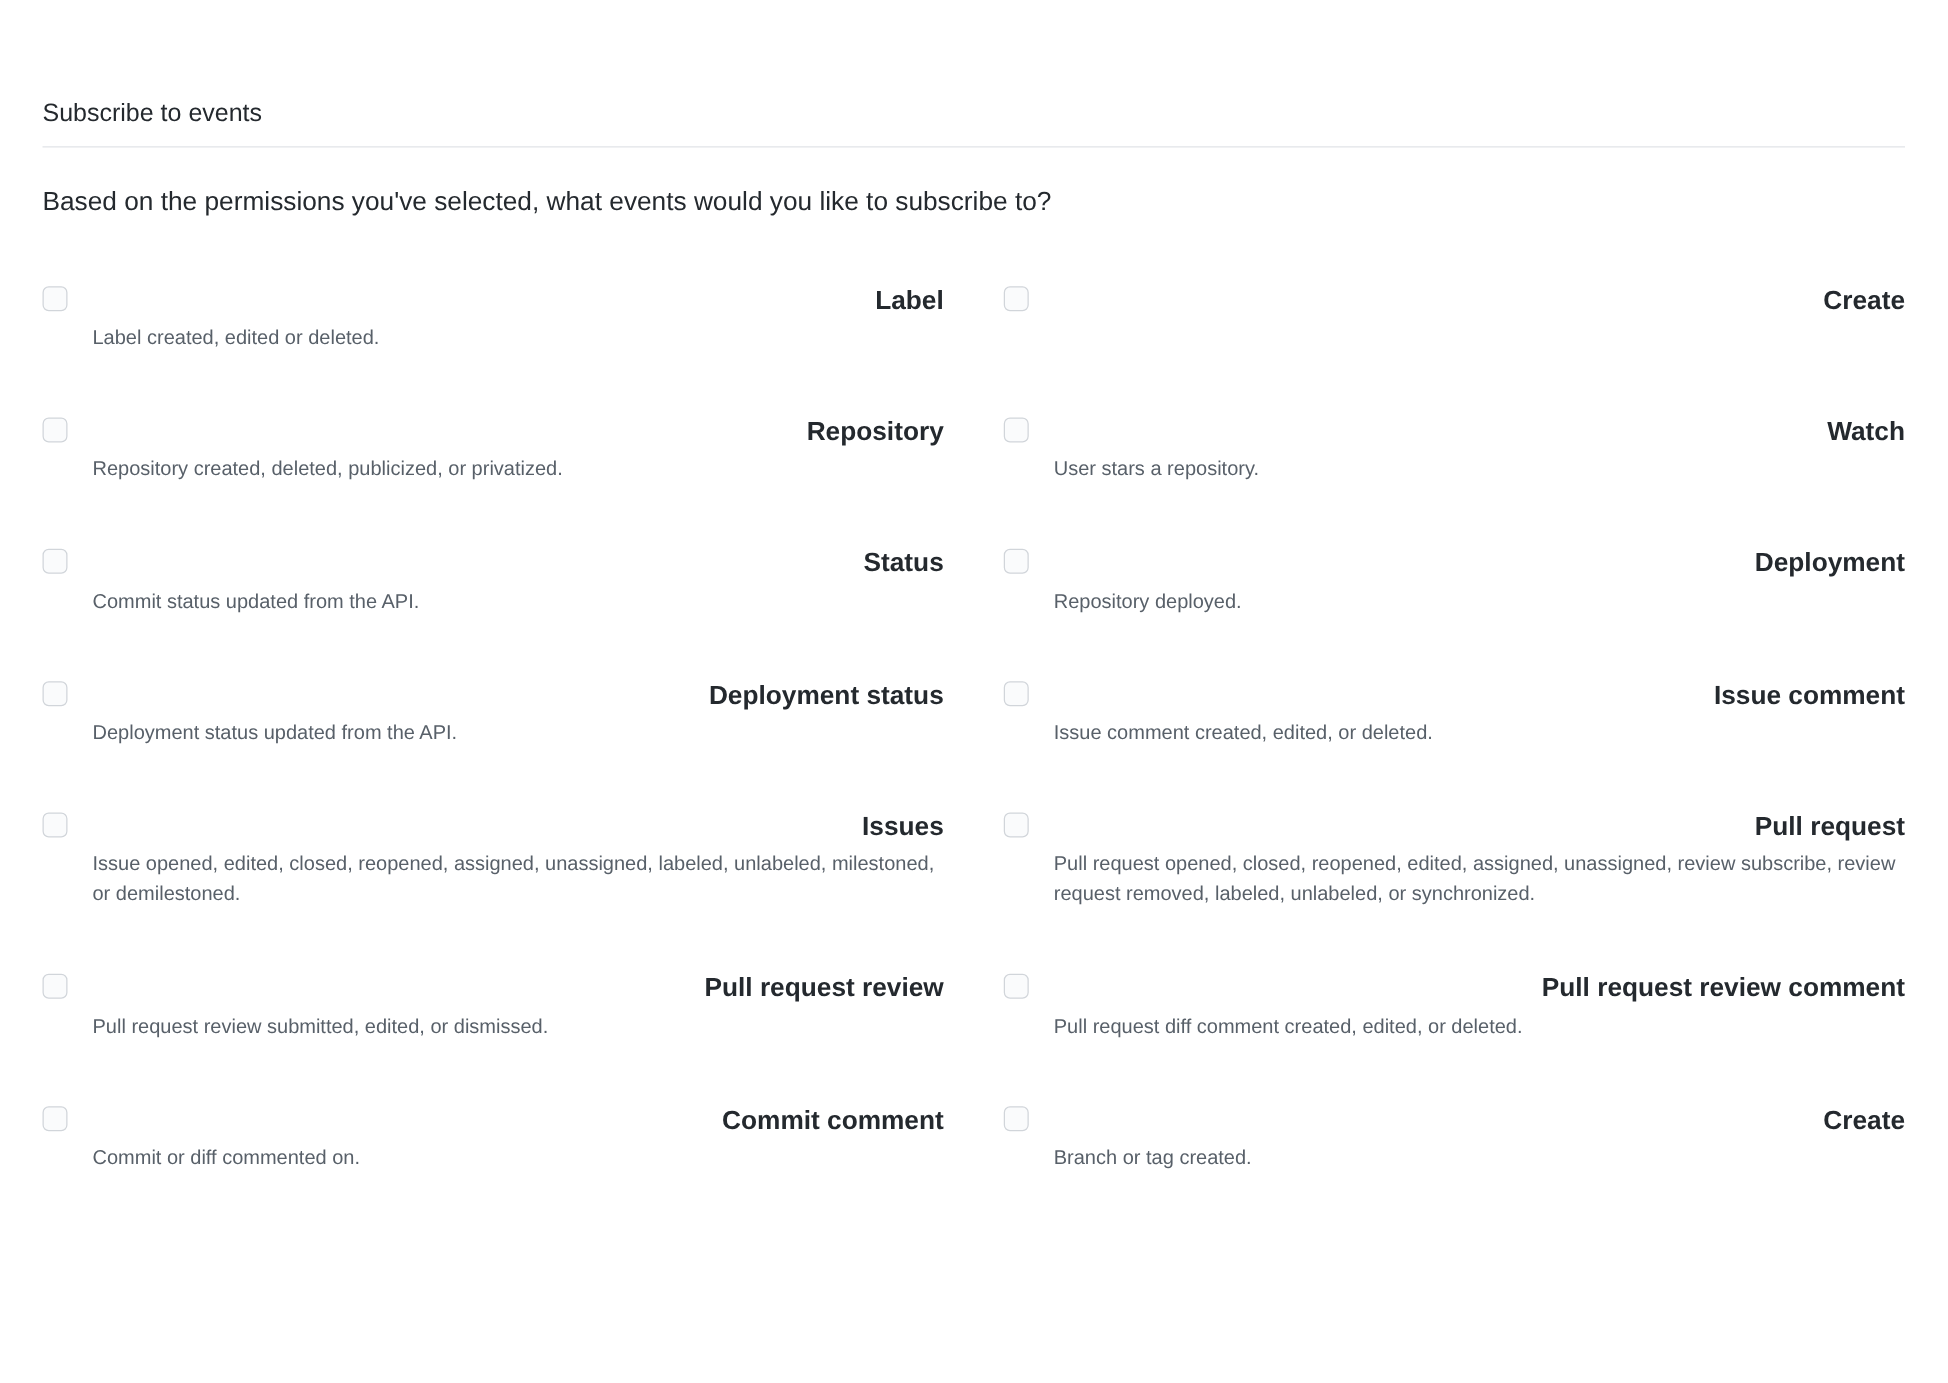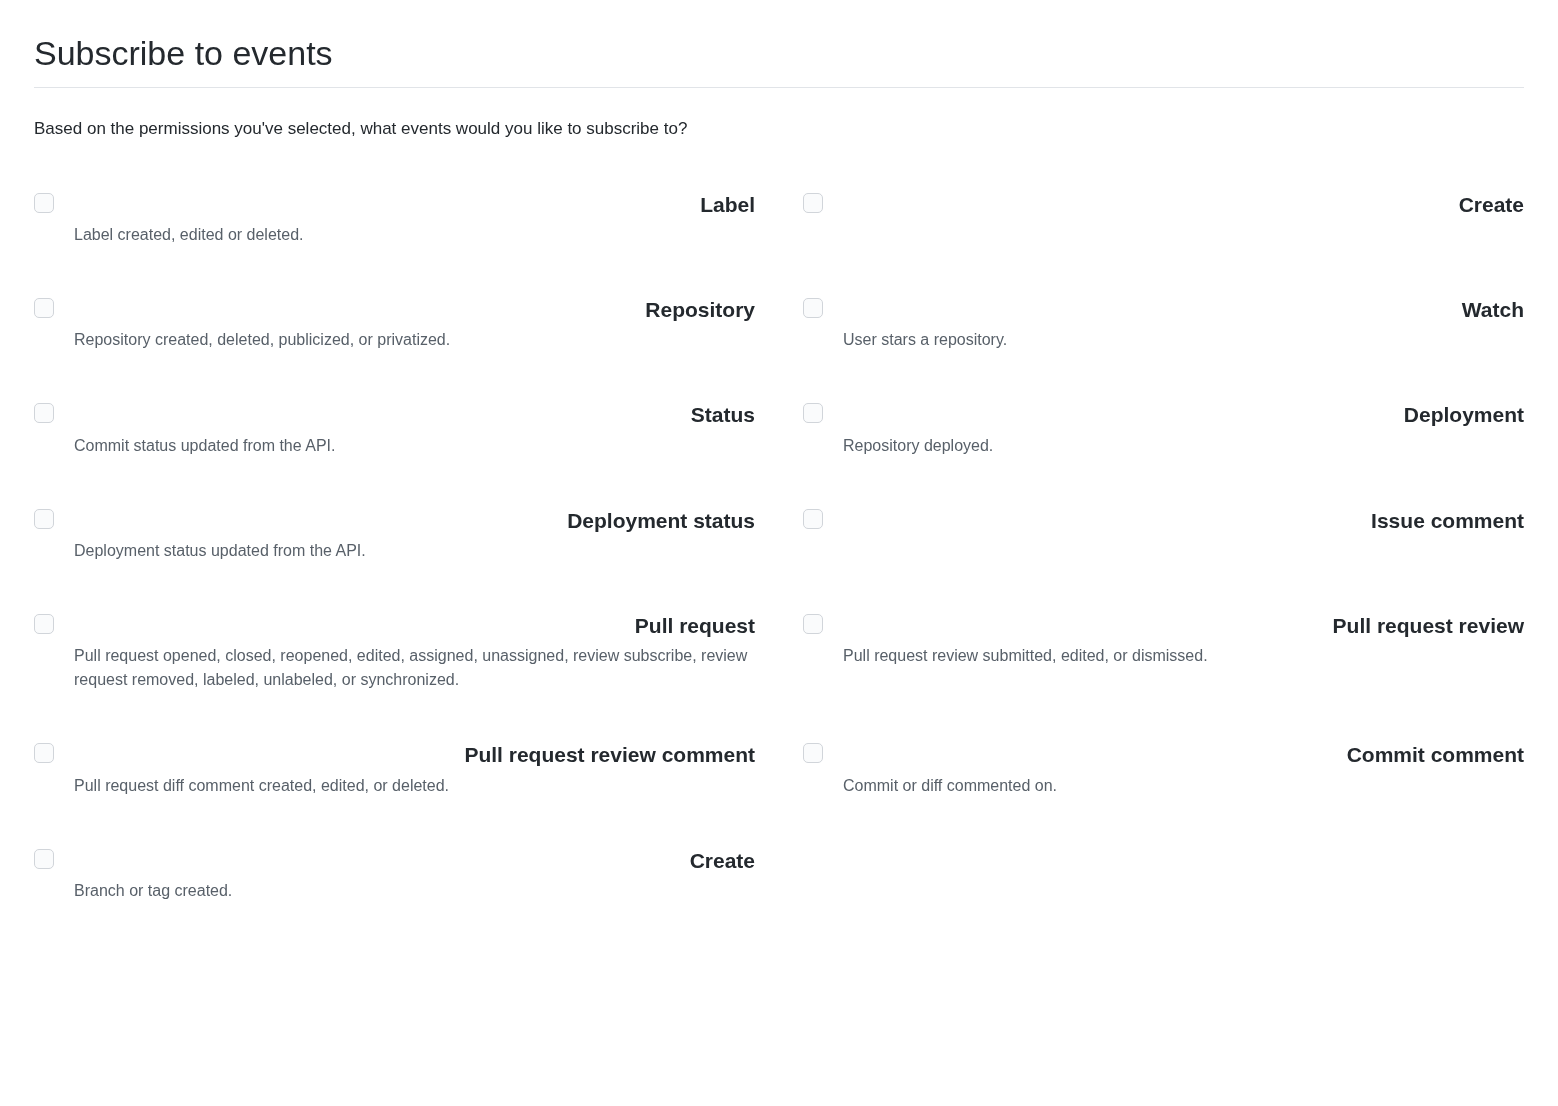--- a/index.html
+++ b/index.html
@@ -3,32 +3,33 @@
   <meta charset="utf-8">
   <style>
     * { box-sizing: border-box; margin: 0; padding: 0; }
     body {
       font-family: -apple-system, BlinkMacSystemFont, "Segoe UI", Helvetica, Arial, sans-serif;
       background: #ffffff;
       color: #24292e;
       padding: 34px;
     }
     .section-title {
-      font-size: 34px;
+      font-size: 20px;
       font-weight: 400;
       color: #24292e;
       margin-bottom: 14px;
+      margin-top: 46px;
     }
     .divider {
       border: none;
       border-top: 1px solid #e1e4e8;
       margin-bottom: 28px;
     }
     .description {
-      font-size: 17px;
+      font-size: 21px;
       color: #24292e;
       margin-bottom: 48px;
       line-height: 1.5;
     }
     .events-grid {
       display: grid;
       grid-template-columns: 1fr 1fr;
       column-gap: 48px;
       row-gap: 48px;
     }
@@ -132,23 +133,31 @@
     <div class="event-content">
       <div class="event-title">Deployment status</div>
       <div class="event-desc">Deployment status updated from the API.</div>
     </div>
   </div>
 
   <div class="event-item">
     <input type="checkbox" class="checkbox" style="">
     <div class="event-content">
       <div class="event-title">Issue comment</div>
+      <div class="event-desc">Issue comment created, edited, or deleted.</div>
     </div>
   </div>
 
+  <div class="event-item">
+    <input type="checkbox" class="checkbox" style="">
+    <div class="event-content">
+      <div class="event-title">Issues</div>
+      <div class="event-desc">Issue opened, edited, closed, reopened, assigned, unassigned, labeled, unlabeled, milestoned, or demilestoned.</div>
+    </div>
+  </div>
 
   <div class="event-item">
     <input type="checkbox" class="checkbox" style="">
     <div class="event-content">
       <div class="event-title">Pull request</div>
       <div class="event-desc">Pull request opened, closed, reopened, edited, assigned, unassigned, review subscribe, review request removed, labeled, unlabeled, or synchronized.</div>
     </div>
   </div>
 
   <div class="event-item">

